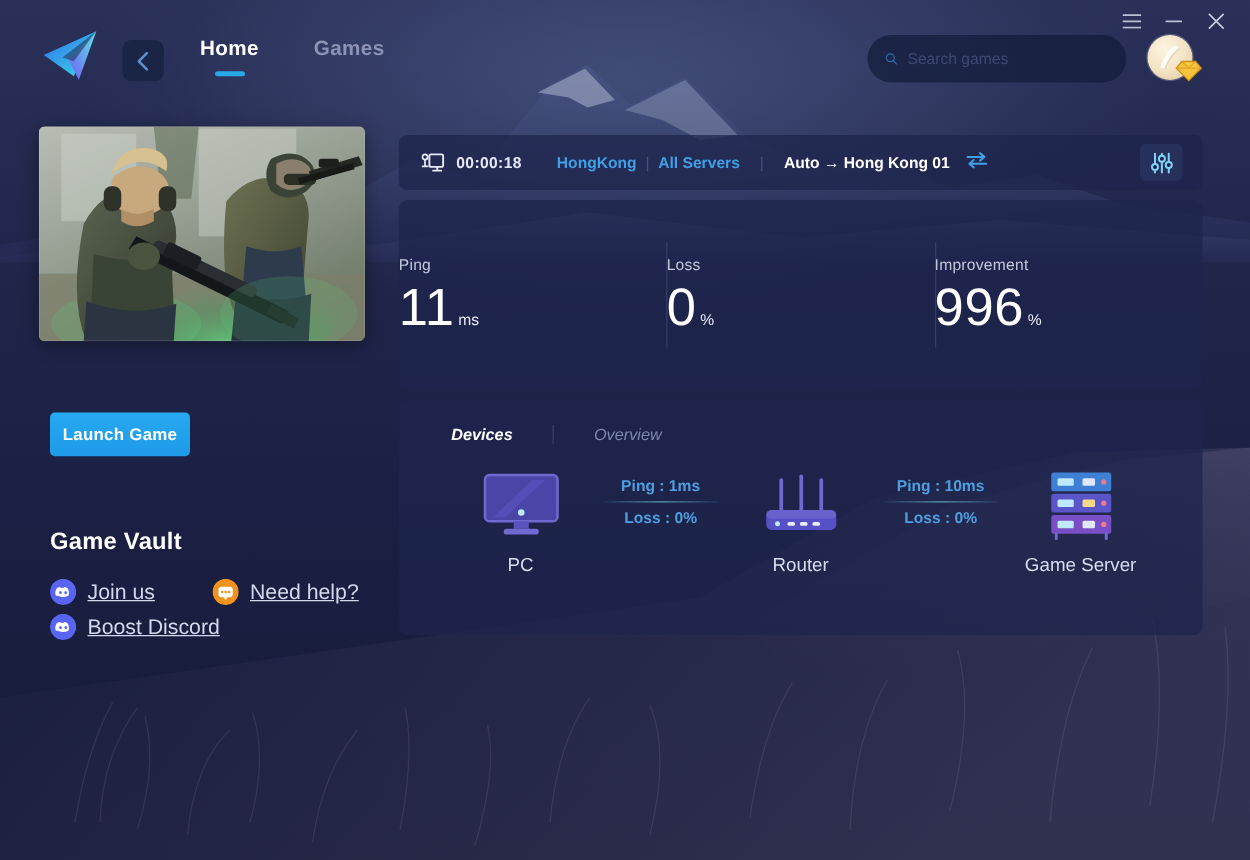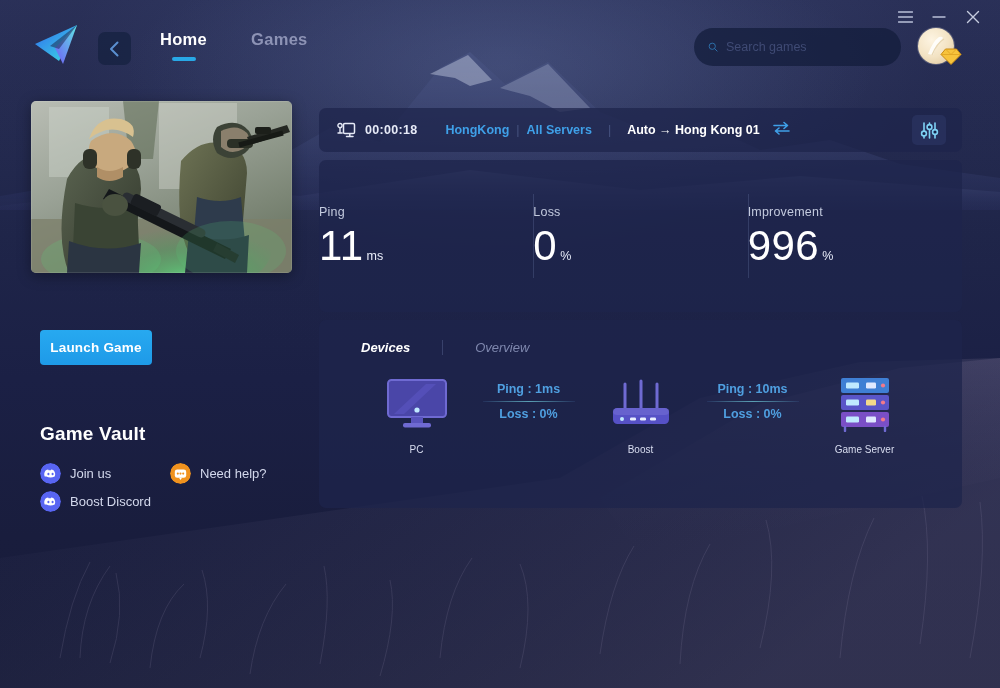--- a/index.html
+++ b/index.html
@@ -136,21 +136,21 @@
     position: absolute; left: 40px; top: 423px;
     font-size: 19px; font-weight: bold; color: #ffffff; letter-spacing: .2px;
   }
   .vault-links {
     position: absolute; left: 40px; top: 463px;
     width: 260px;
   }
   .vlink {
     position: absolute; display: flex; align-items: center; gap: 9px; cursor: pointer;
   }
-  .vlink-label { font-size: 13px; color: #d3d8ec; white-space: nowrap; }
+  .vlink-label { font-size: 17px; color: #d3d8ec; white-space: nowrap; text-decoration: underline; }
   .v-icon { width: 21px; height: 21px; border-radius: 50%; display:block; }
 
   
   .panel {
     position: absolute;
     background: rgba(30,37,76,0.74);
     border-radius: 7px;
   }
   .panel-status { left: 319px; top: 108px; width: 643px; height: 44px; }
   .panel-stats  { left: 319px; top: 160px; width: 643px; height: 152px; }
@@ -215,21 +215,21 @@
 
   .dev-diagram {
     position: absolute; left: 0; top: 56px; width: 100%; height: 130px;
     display: flex; align-items: flex-start; justify-content: center;
   }
   .node {
     width: 116px; display: flex; flex-direction: column; align-items: center;
   }
   .node-icon { height: 56px; display: flex; align-items: center; justify-content: center; }
   .node-label {
-    margin-top: 12px; font-size: 10px; color: #d8ddf0; white-space: nowrap;
+    margin-top: 12px; font-size: 15px; color: #d8ddf0; white-space: nowrap;
   }
   .link {
     width: 108px; padding-top: 6px;
     display: flex; flex-direction: column; align-items: center;
   }
   .link-line {
     width: 92px; height: 1px; margin: 5px 0;
     background: linear-gradient(90deg, rgba(70,120,190,0.15), rgba(110,200,215,0.75), rgba(70,120,190,0.15));
   }
   .link-text {
@@ -579,21 +579,21 @@
             <path d="M32,32 V3" stroke="#6f6ad2" stroke-width="3" stroke-linecap="round"></path>
             <path d="M48,32 V6" stroke="#6f6ad2" stroke-width="3" stroke-linecap="round"></path>
             <rect x="4" y="30" width="56" height="16" rx="4.5" fill="#5651c6"></rect>
             <rect x="4" y="30" width="56" height="7" rx="4.5" fill="#6f6ad2" opacity="0.7"></rect>
             <circle cx="13" cy="41" r="2" fill="#bfe9ff"></circle>
             <rect x="21" y="39.5" width="6" height="3" rx="1.2" fill="#e8eeff"></rect>
             <rect x="31" y="39.5" width="6" height="3" rx="1.2" fill="#e8eeff"></rect>
             <rect x="41" y="39.5" width="6" height="3" rx="1.2" fill="#e8eeff"></rect>
           </svg>
         </div>
-        <div class="node-label">Boost</div>
+        <div class="node-label">Router</div>
       </div>
 
       <div class="link">
         <div class="link-text">Ping : 10ms</div>
         <div class="link-line"></div>
         <div class="link-text">Loss : 0%</div>
       </div>
 
       <div class="node">
         <div class="node-icon">

